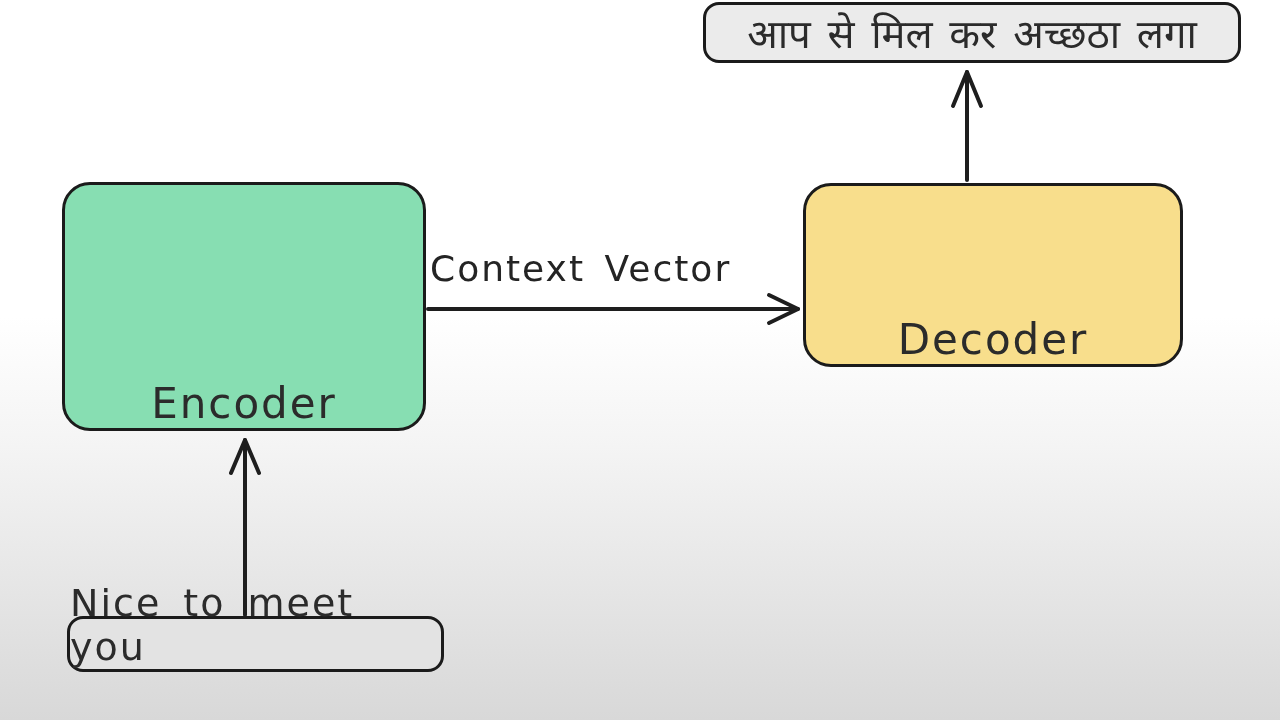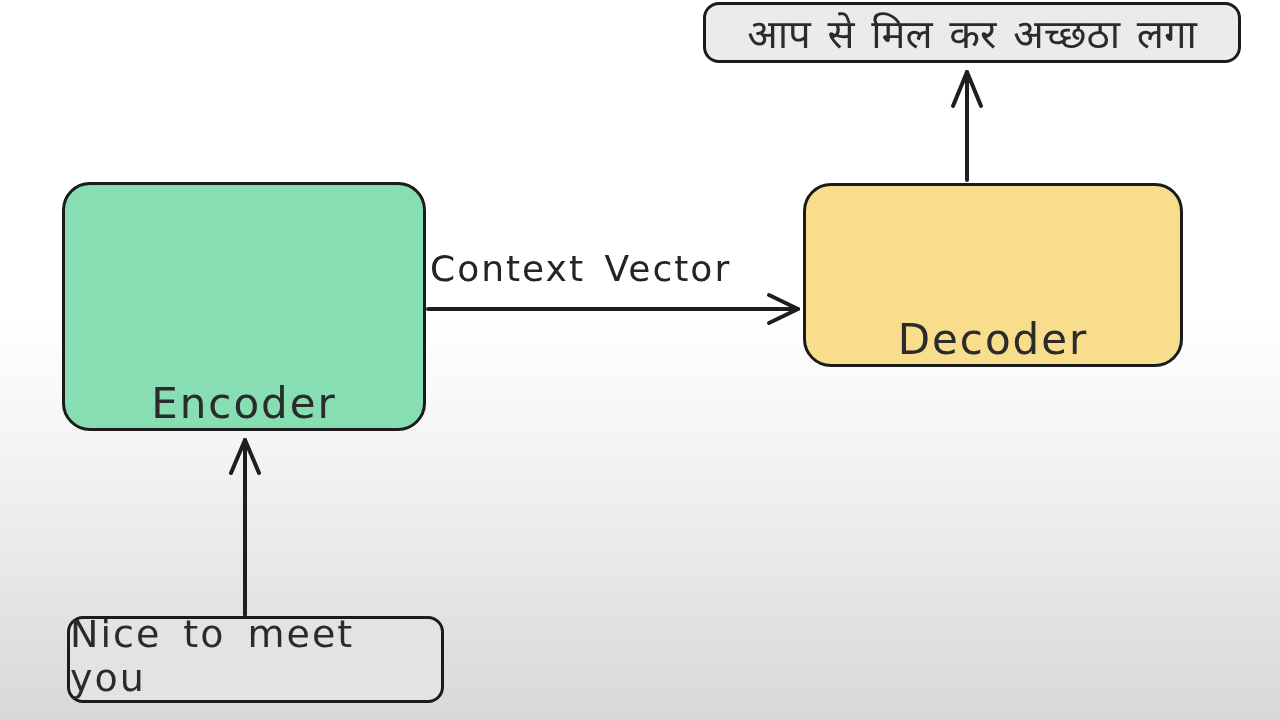--- a/index.html
+++ b/index.html
@@ -45,21 +45,21 @@
     letter-spacing: 2px;
   }
   .encoder { left: 62px;  top: 182px; width: 364px; height: 249px; }
   .decoder { left: 803px; top: 183px; width: 380px; height: 184px; }
   .pill {
     border-radius: 16px;
     font-size: 38px;
     letter-spacing: 2px;
     word-spacing: 8px;
   }
-  .input-pill  { left: 67px;  top: 616px; width: 377px; height: 87px; }
+  .input-pill  { left: 67px;  top: 616px; width: 377px; height: 56px; }
   .output-pill { left: 703px; top: 2px;   width: 538px; height: 61px; font-size: 40px; letter-spacing: 0; word-spacing: 4px; }
   .edge-label {
     position: absolute;
     left: 430px;
     top: 246px;
     width: 372px;
     height: 46px;
     line-height: 46px;
     font-size: 36px;
     letter-spacing: 2px;

